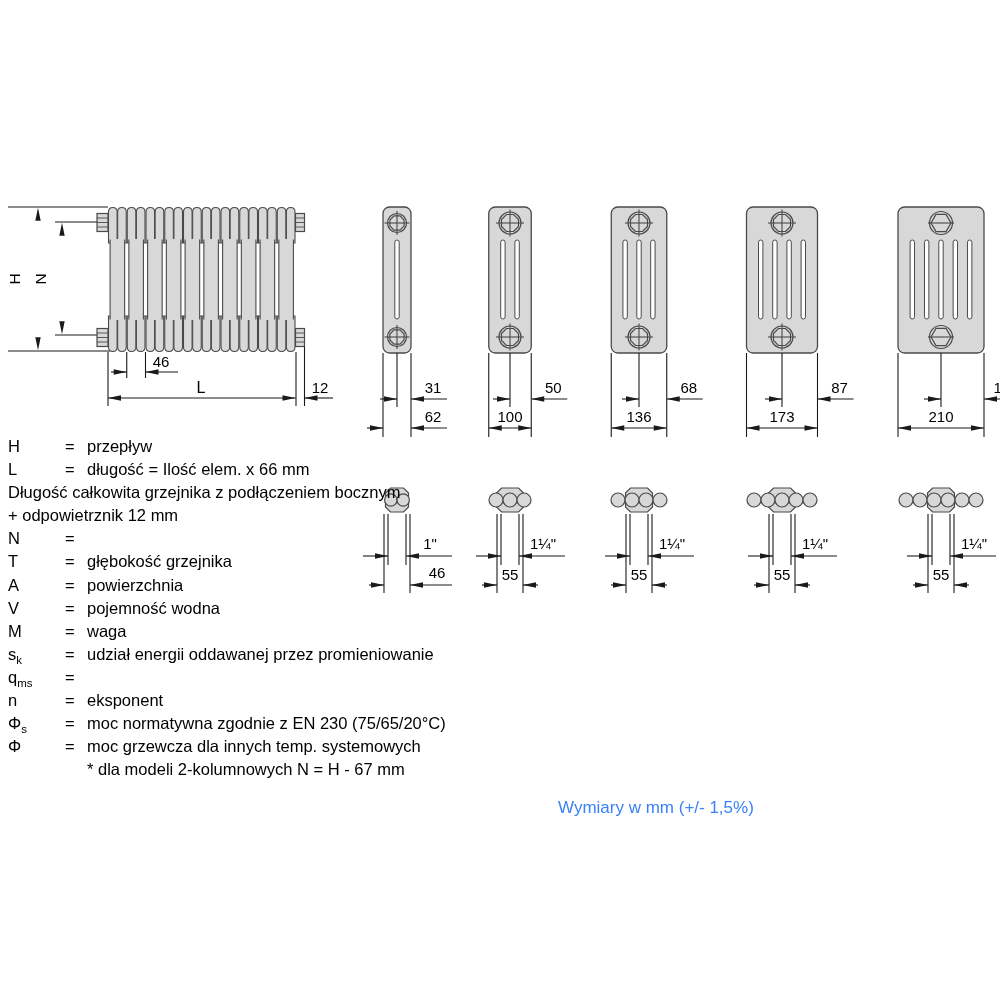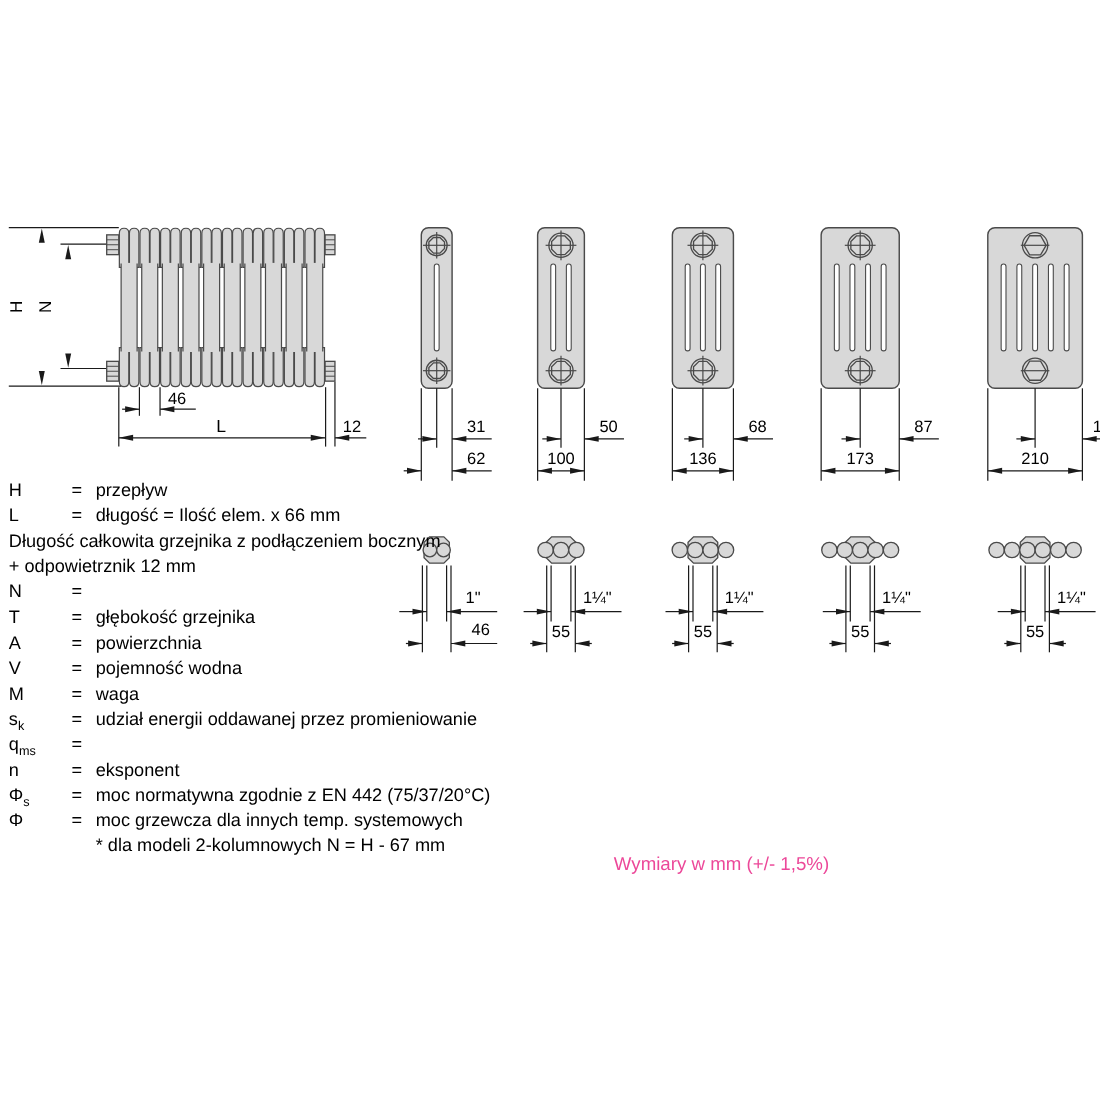--- a/index.html
+++ b/index.html
@@ -6,21 +6,21 @@
   #page{position:relative;width:1000px;height:1000px;background:#fff;overflow:hidden;
         font-family:"Liberation Sans",sans-serif;}
   #drawing{position:absolute;left:0;top:0;}
   #legend{position:absolute;left:8px;top:435px;width:545px;
           font-size:16.5px;line-height:23.1px;color:#000;}
   .lr{display:flex;white-space:nowrap;}
   .lr .sy{width:57px;flex:none;}
   .lr .eq{width:22px;flex:none;}
   .lw{white-space:nowrap;}
   sub{font-size:11.5px;line-height:0;}
-  #note{position:absolute;left:558px;top:776px;font-size:17px;color:#ec4899;white-space:nowrap;text-align:right;}
+  #note{position:absolute;left:558px;top:798px;font-size:17px;color:#3b82f6;white-space:nowrap;text-align:right;}
 </style>
 </head>
 <body>
 
 <div id="page">
   <svg id="drawing" width="1000" height="1000" viewBox="0 0 1000 1000">
       <g>
         <line x1="8" y1="207" x2="108" y2="207" stroke="#1a1a1a" stroke-width="1.1"></line>
         <line x1="8" y1="351" x2="110" y2="351" stroke="#1a1a1a" stroke-width="1.1"></line>
         <line x1="55" y1="222" x2="98" y2="222" stroke="#1a1a1a" stroke-width="1.1"></line>
@@ -417,21 +417,21 @@
         <span class="eq">=</span>
       </div>
       <div class="lr">
         <span class="sy">n</span>
         <span class="eq">=</span>
         <span>eksponent</span>
       </div>
       <div class="lr">
         <span class="sy">Φ<sub>s</sub></span>
         <span class="eq">=</span>
-        <span>moc normatywna zgodnie z EN 442 (75/37/20°C)</span>
+        <span>moc normatywna zgodnie z EN 230 (75/65/20°C)</span>
       </div>
       <div class="lr">
         <span class="sy">Φ</span>
         <span class="eq">=</span>
         <span>moc grzewcza dla innych temp. systemowych</span>
       </div>
       <div class="lr">
         <span class="sy"></span>
         <span class="eq"></span>
         <span>* dla modeli 2-kolumnowych N = H - 67 mm</span>

